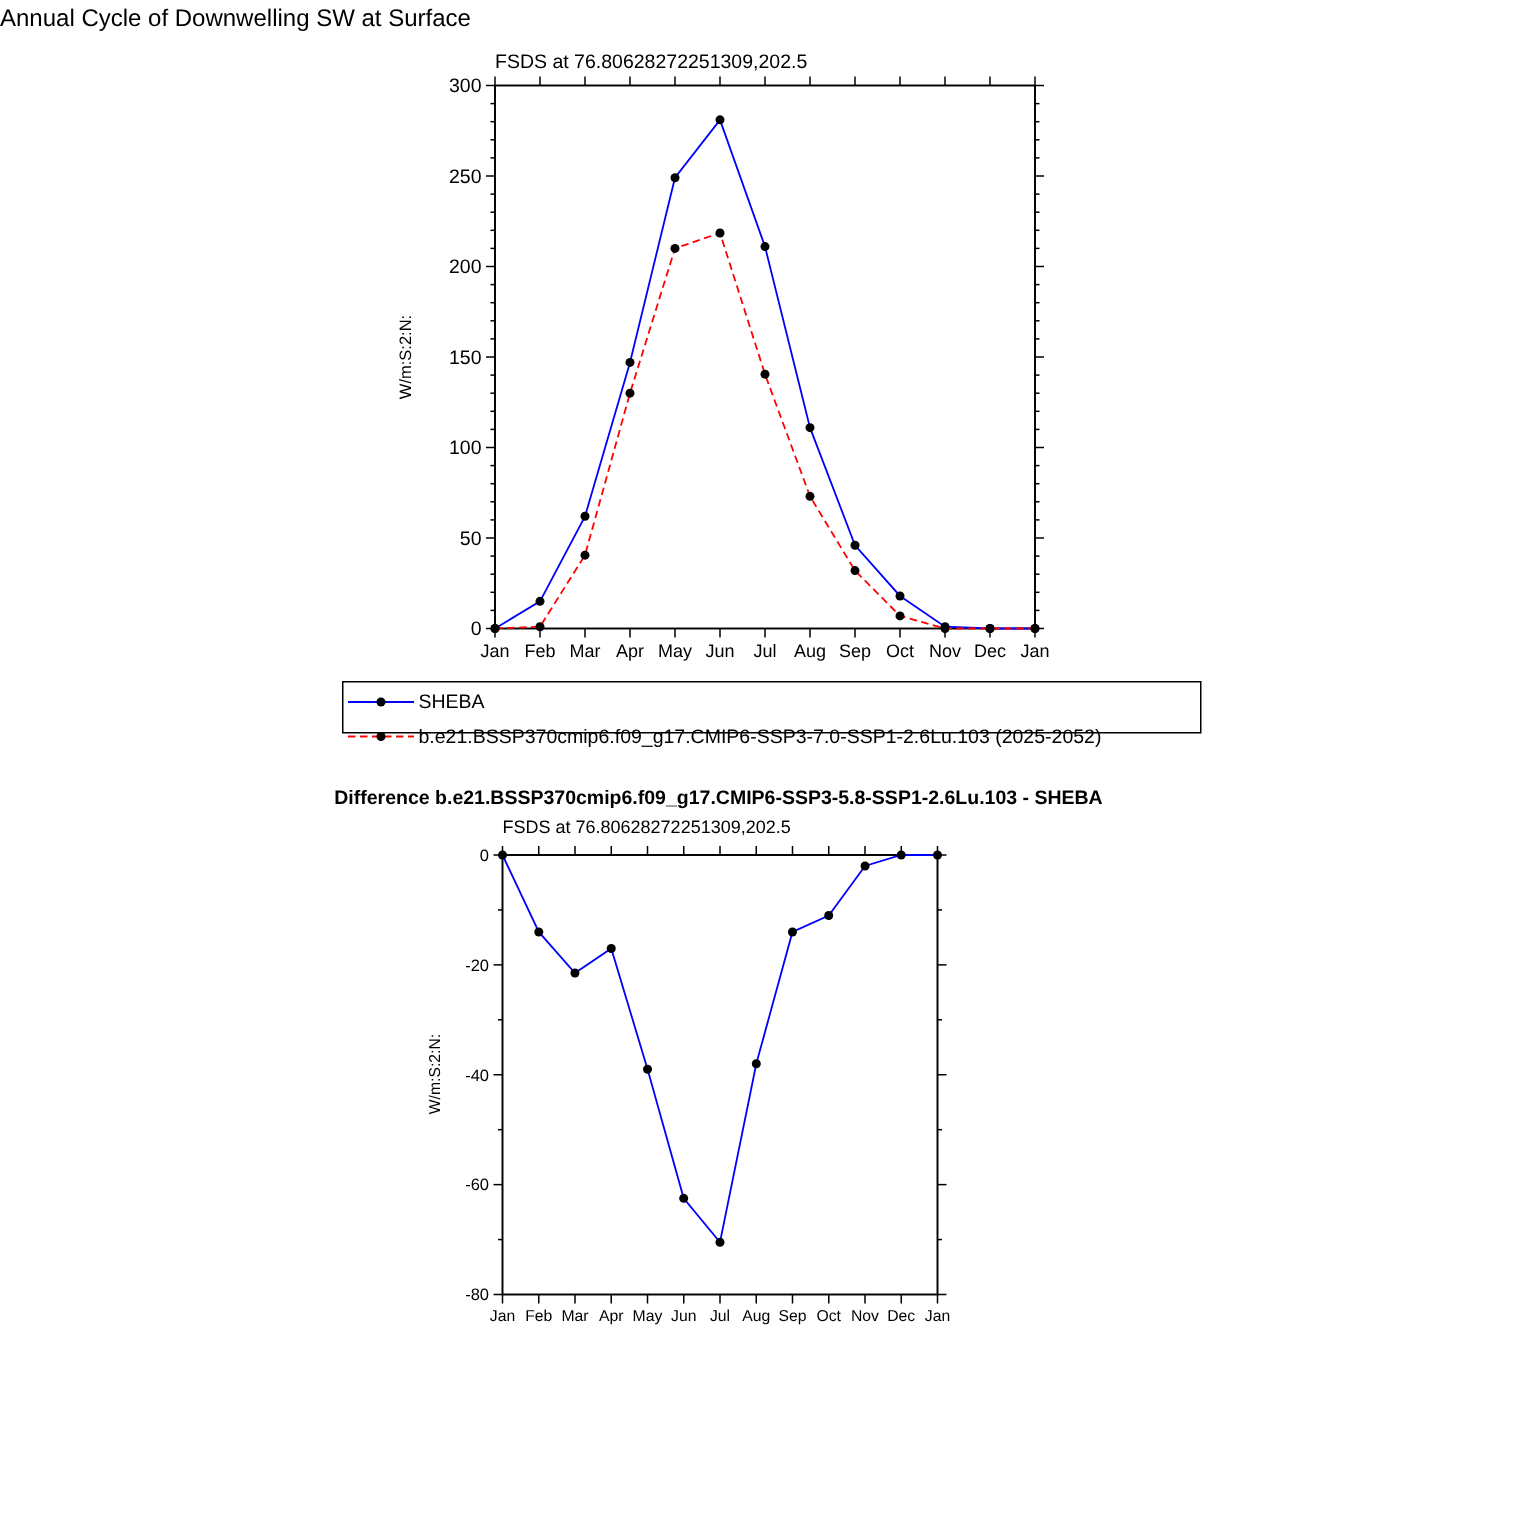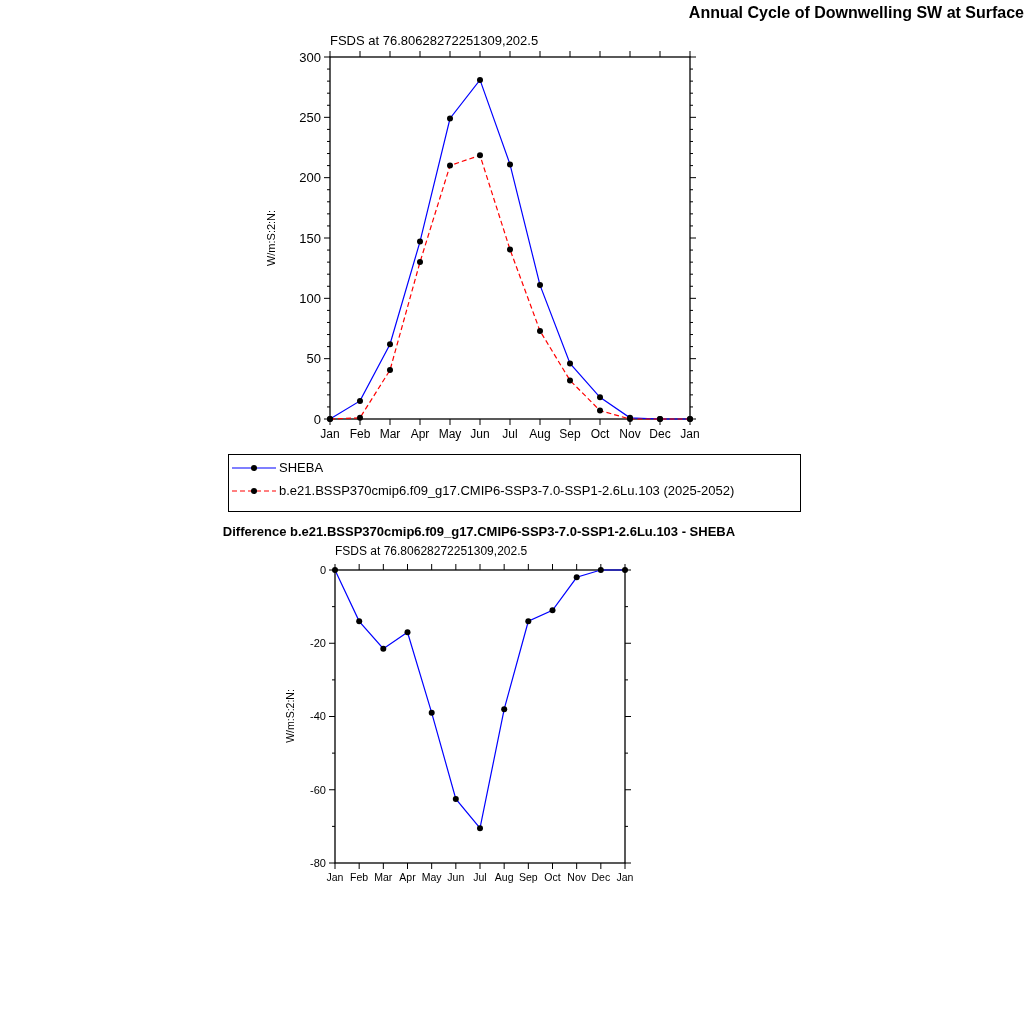--- a/index.html
+++ b/index.html
@@ -1,23 +1,23 @@
 <!DOCTYPE html>
 <html><head>
 <meta charset="utf-8">
 <style>
   html,body{margin:0;padding:0;background:#fff}
   #page{position:relative;width:1024px;height:1024px;background:#ffffff;
         font-family:"Liberation Sans",sans-serif;color:#000;overflow:hidden}
   .abs{position:absolute}
   #chart-canvas{position:absolute;top:0;left:0}
-  #title1{top:4px;left:0;width:1024px;text-align:right;font-size:16px;font-weight:bold}
+  #title1{top:4px;left:0;width:1024px;text-align:left;font-size:16px;font-weight:normal}
   #subtitle1{top:33px;left:330px;font-size:13px}
   #ylabel1{top:238px;left:271px;transform:translate(-50%,-50%) rotate(-90deg);font-size:11px;white-space:nowrap}
-  #legend{top:454px;left:228px;width:573px;height:58px;border:1px solid #000;box-sizing:border-box;padding-top:1px;background:#fff}
+  #legend{top:454px;left:228px;width:573px;height:35px;border:1px solid #000;box-sizing:border-box;padding-top:1px;background:#fff}
   .legend-row{display:flex;align-items:center;height:23px}
   .legend-label{font-size:13px;white-space:nowrap}
   #title2{top:524px;left:0;width:958px;text-align:center;font-size:13px;font-weight:bold}
   #subtitle2{top:544px;left:335px;font-size:12px}
   #ylabel2{top:716px;left:290px;transform:translate(-50%,-50%) rotate(-90deg);font-size:10.5px;white-space:nowrap}
 </style>
 </head>
 <body>
 
 <div id="page">
@@ -252,16 +252,16 @@
     </div>
     <div class="legend-row">
       <svg class="legend-sample" width="50" height="18">
           <line x1="3" y1="9" x2="47" y2="9" stroke="#ff0000" stroke-width="1.2" stroke-dasharray="5 3"></line>
           <circle cx="25" cy="9" r="3" fill="#000"></circle>
         </svg>
       <span class="legend-label">b.e21.BSSP370cmip6.f09_g17.CMIP6-SSP3-7.0-SSP1-2.6Lu.103 (2025-2052)</span>
     </div>
   </div>
 
-  <div id="title2" class="abs">Difference b.e21.BSSP370cmip6.f09_g17.CMIP6-SSP3-7.0-SSP1-2.6Lu.103 - SHEBA</div>
+  <div id="title2" class="abs">Difference b.e21.BSSP370cmip6.f09_g17.CMIP6-SSP3-5.8-SSP1-2.6Lu.103 - SHEBA</div>
   <div id="subtitle2" class="abs">FSDS at 76.80628272251309,202.5</div>
   <div id="ylabel2" class="abs">W/m:S:2:N:</div>
 </div>
 
 </body></html>

